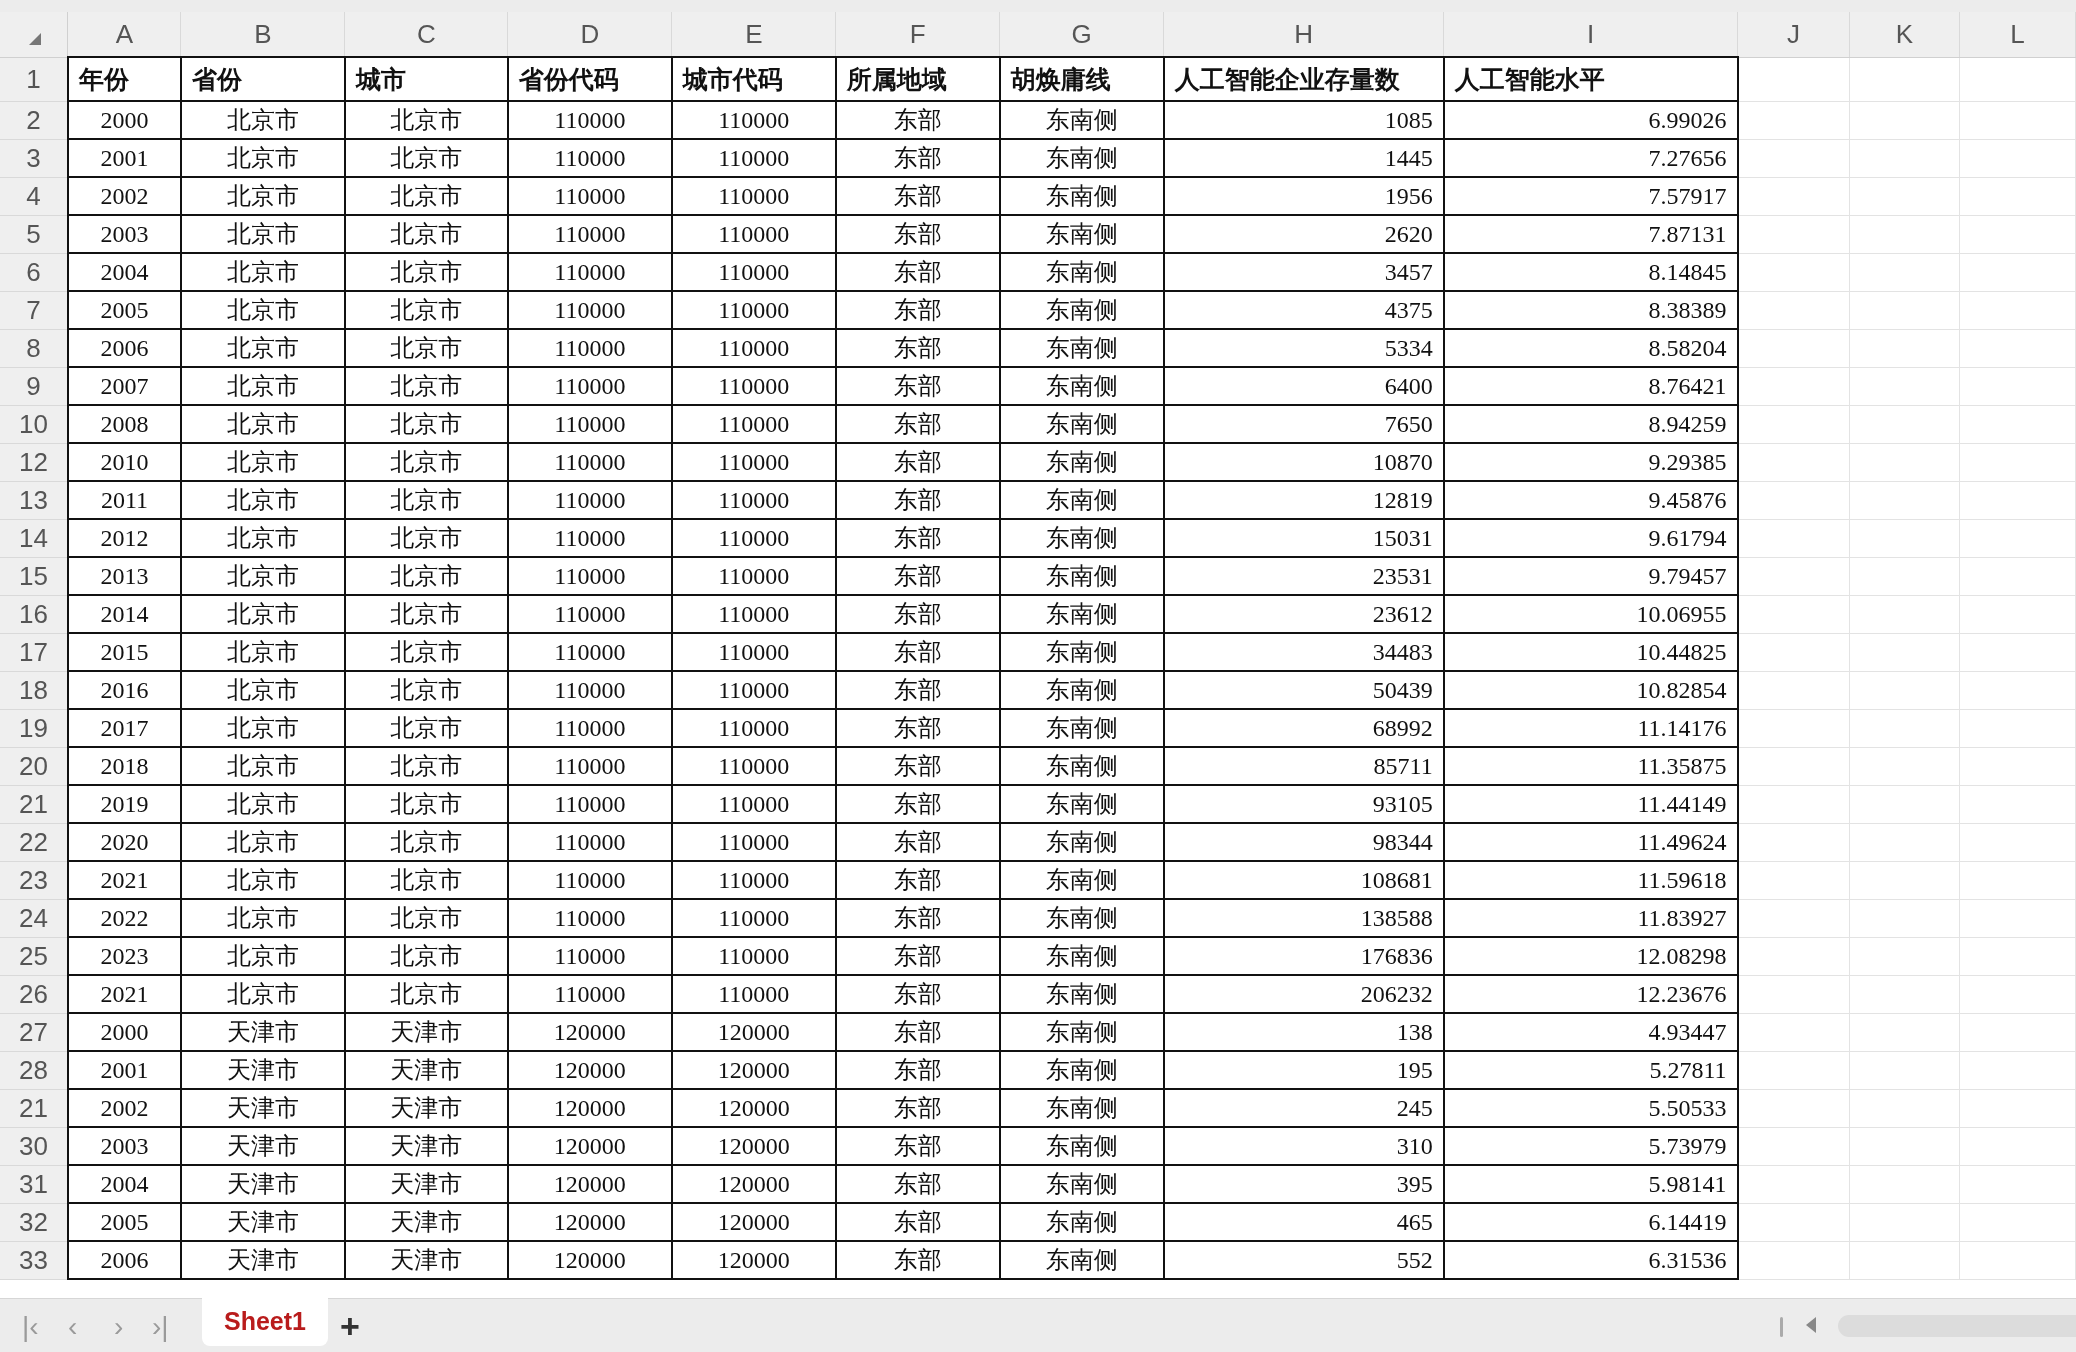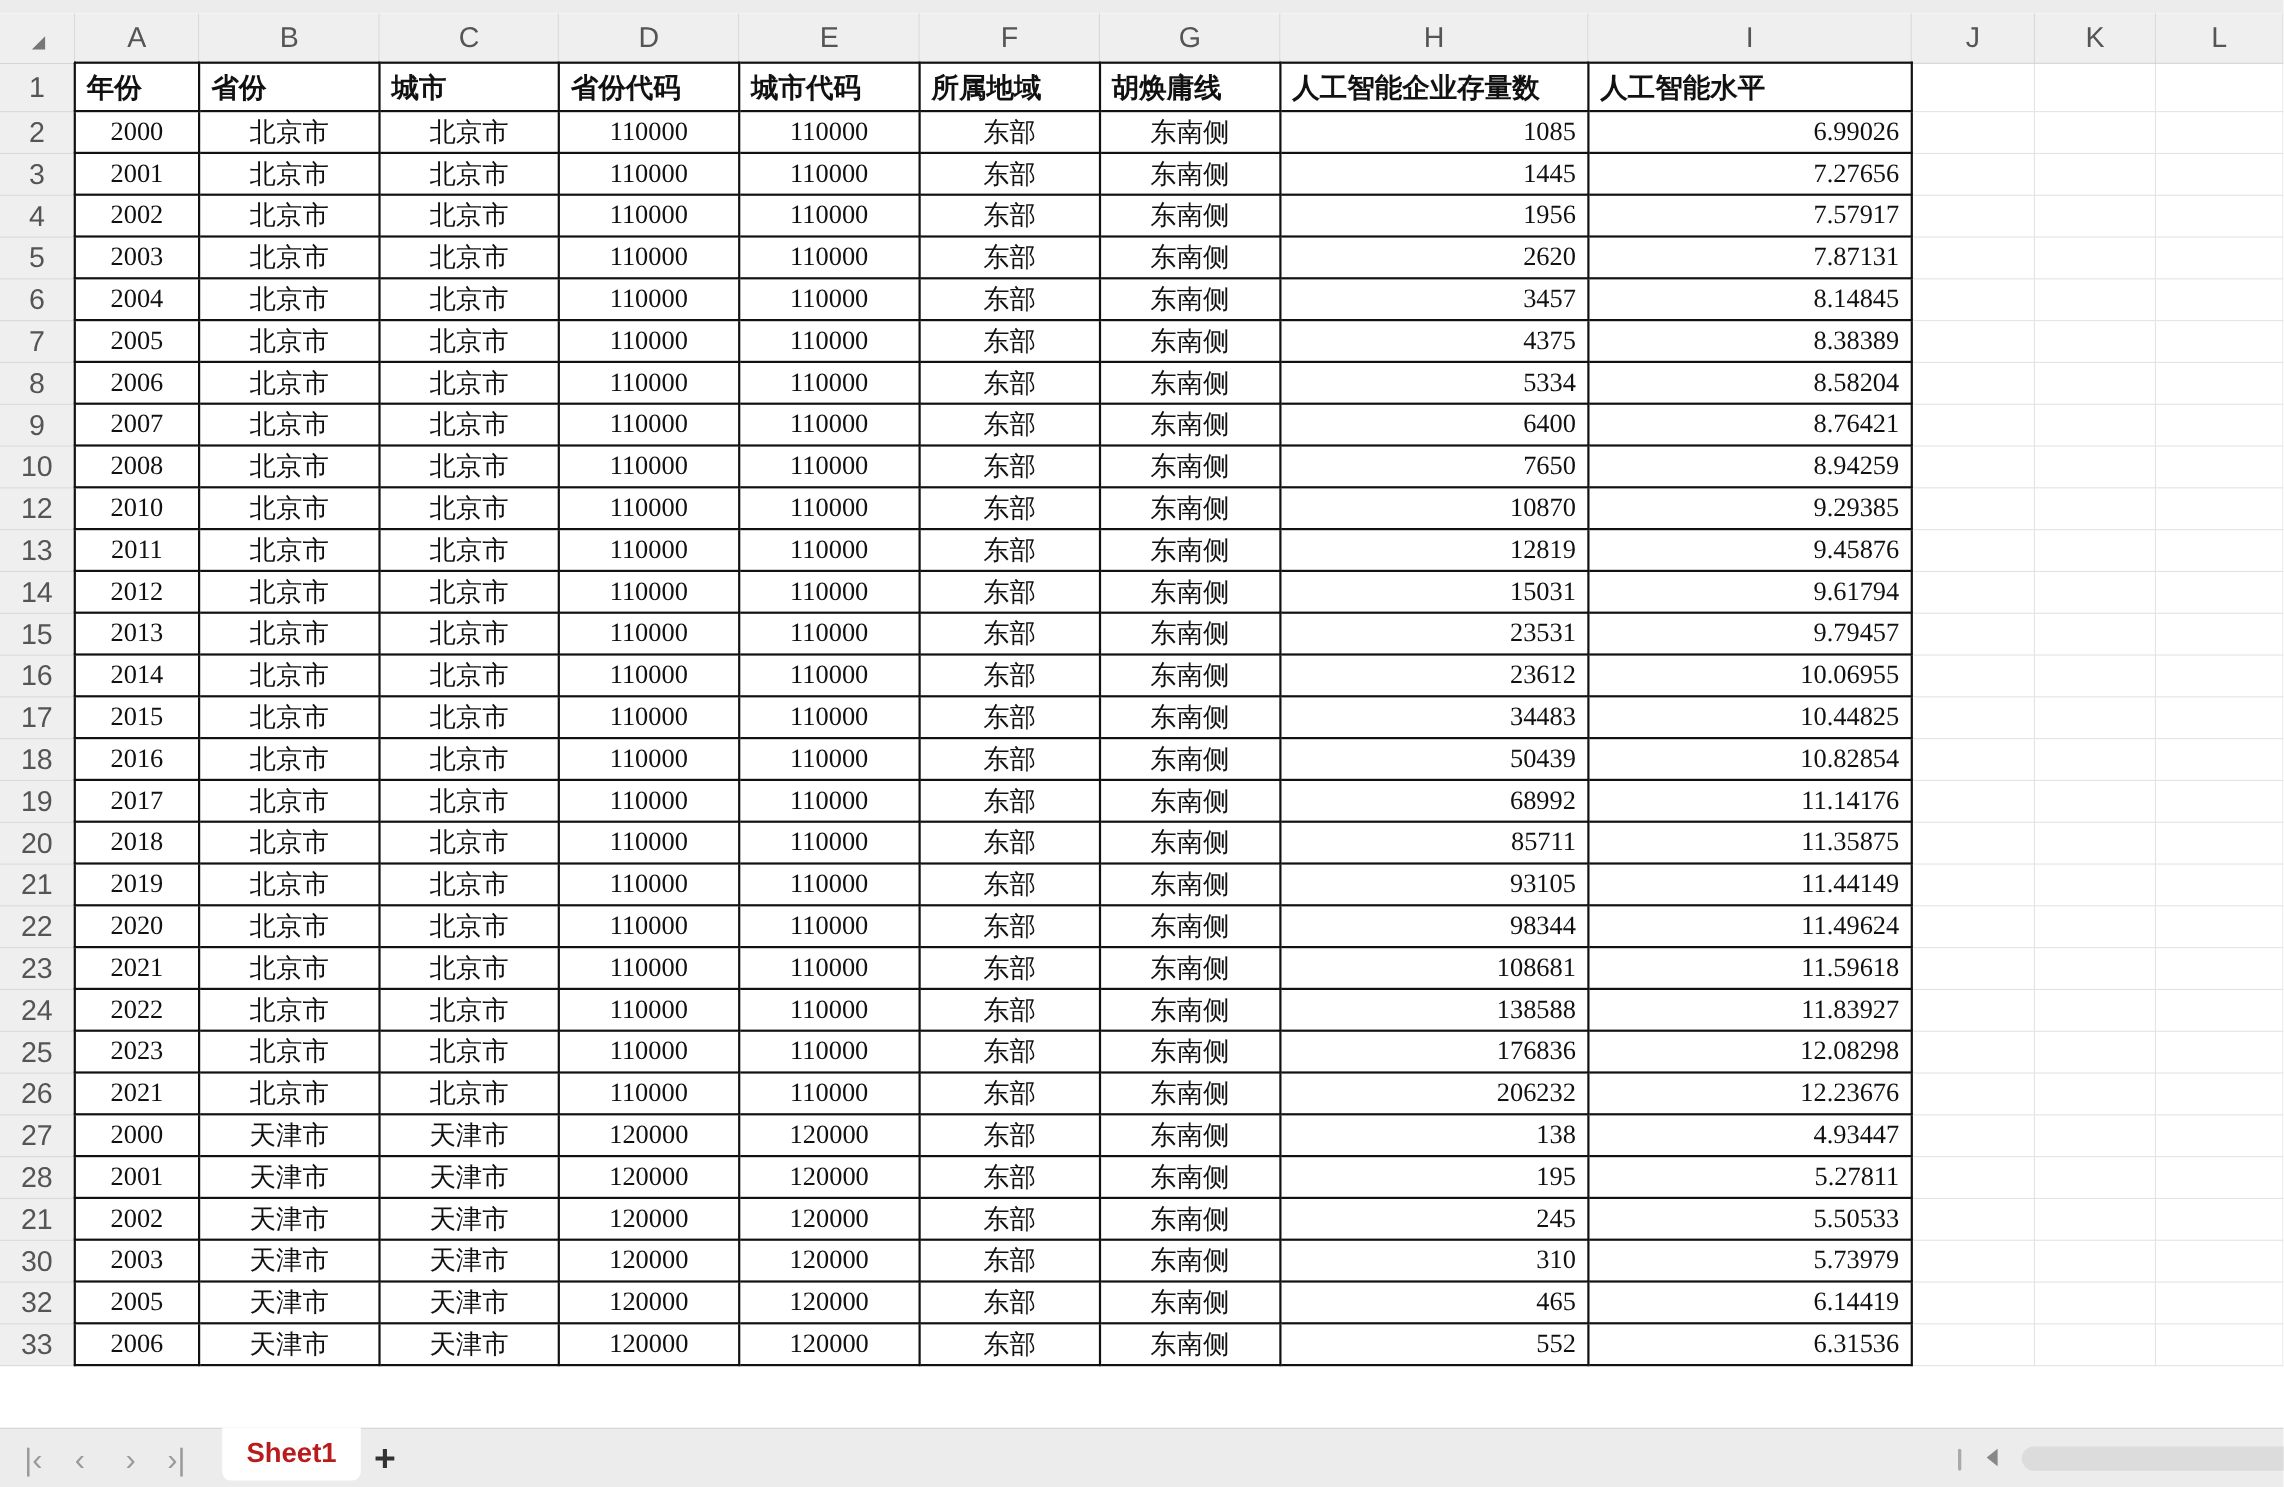--- a/index.html
+++ b/index.html
@@ -497,20 +497,35 @@
           <td class="c">120000</td>
           <td class="c">东部</td>
           <td class="c">东南侧</td>
           <td class="rt">310</td>
           <td class="rt">5.73979</td>
           <td class="empty"></td>
           <td class="empty"></td>
           <td class="empty"></td>
         </tr>
         <tr class="r">
+          <th class="rowhdr">31</th>
+          <td class="c">2004</td>
+          <td class="c">天津市</td>
+          <td class="c">天津市</td>
+          <td class="c">120000</td>
+          <td class="c">120000</td>
+          <td class="c">东部</td>
+          <td class="c">东南侧</td>
+          <td class="rt">395</td>
+          <td class="rt">5.98141</td>
+          <td class="empty"></td>
+          <td class="empty"></td>
+          <td class="empty"></td>
+        </tr>
+        <tr class="r">
           <th class="rowhdr">32</th>
           <td class="c">2005</td>
           <td class="c">天津市</td>
           <td class="c">天津市</td>
           <td class="c">120000</td>
           <td class="c">120000</td>
           <td class="c">东部</td>
           <td class="c">东南侧</td>
           <td class="rt">465</td>
           <td class="rt">6.14419</td>

